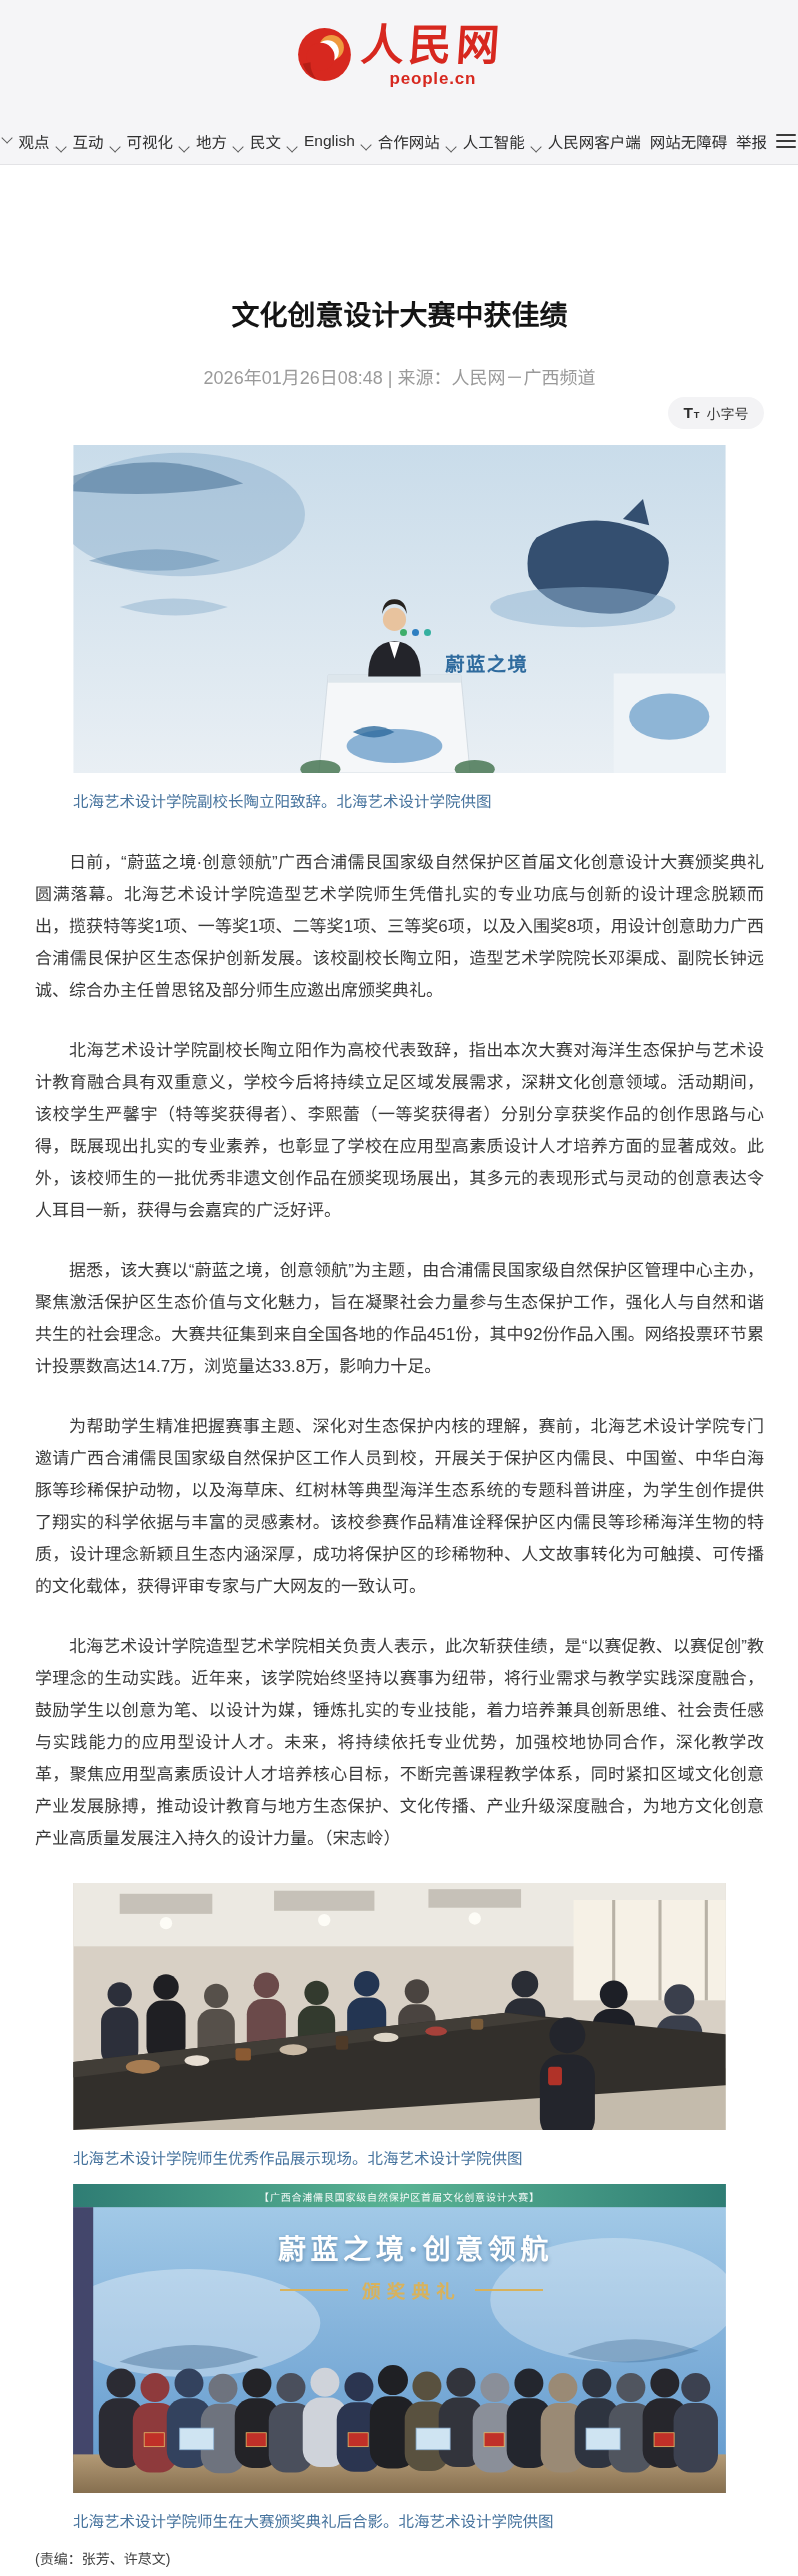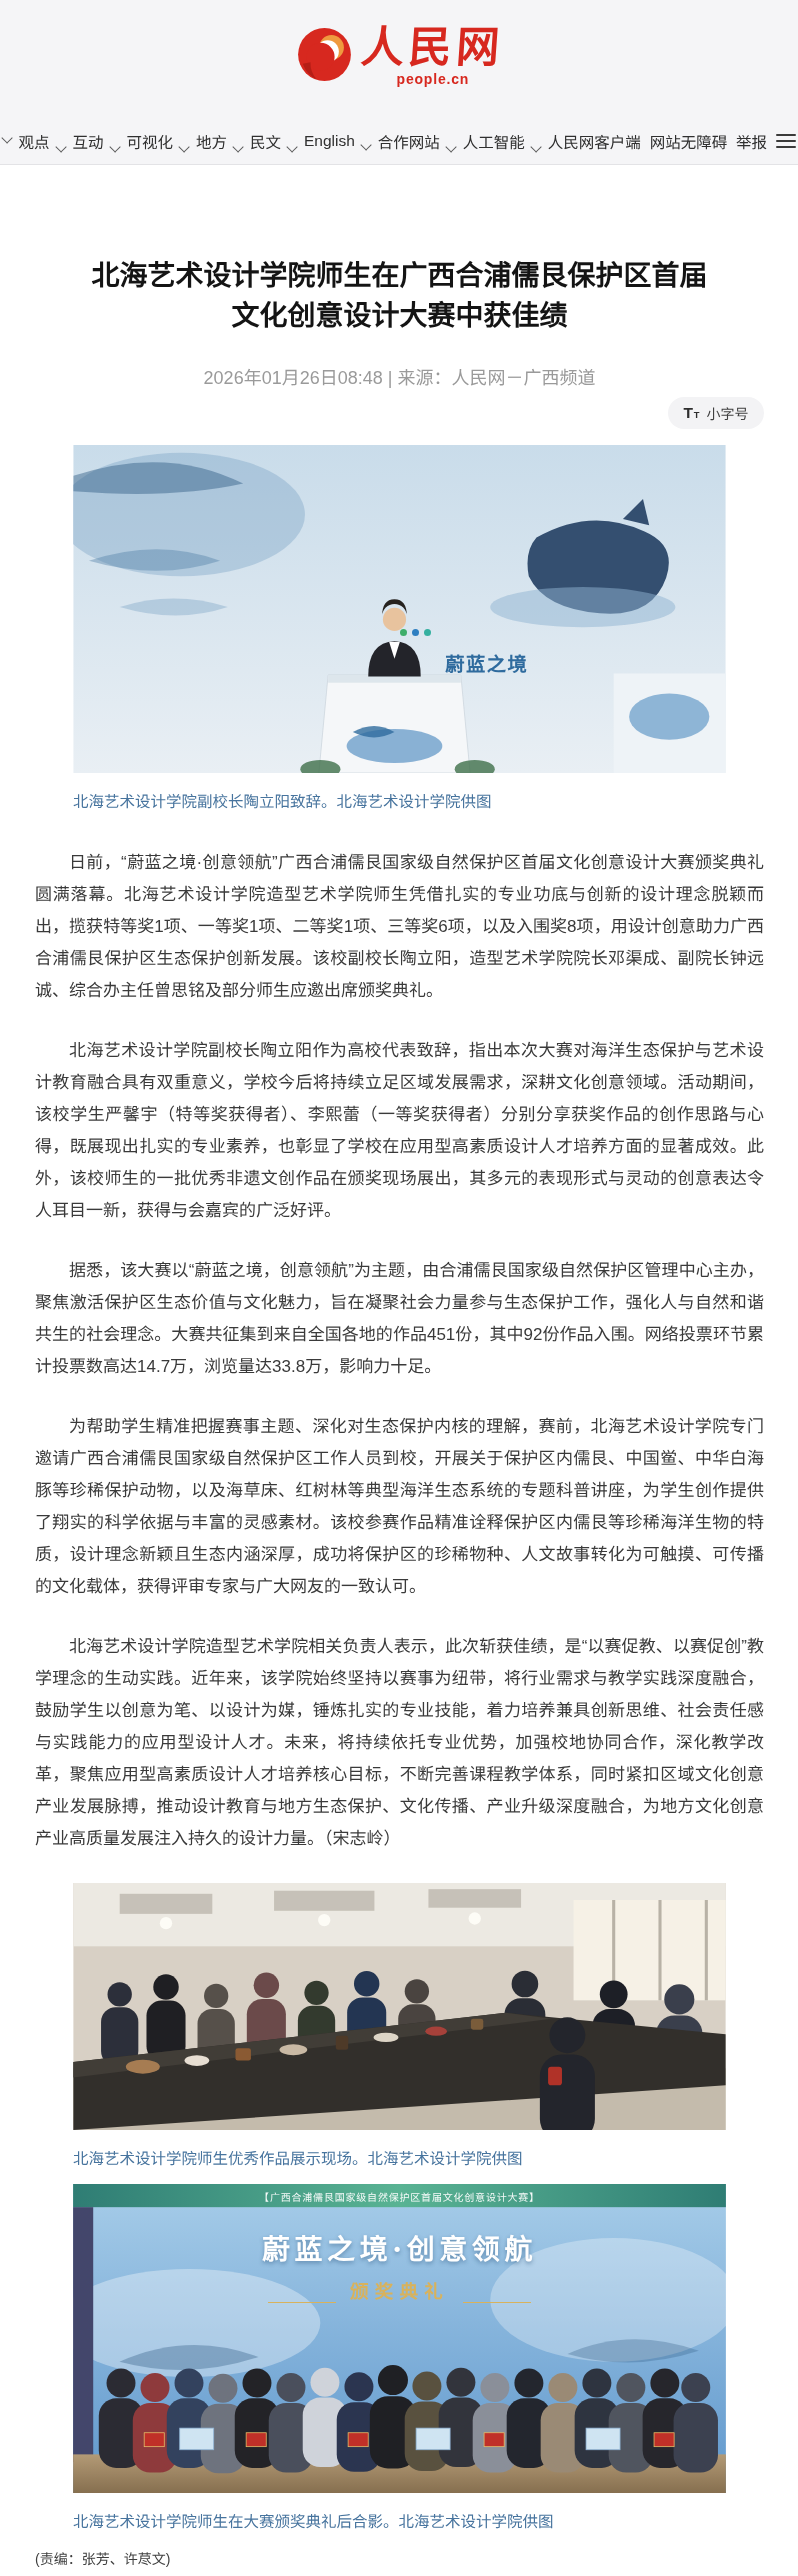--- a/index.html
+++ b/index.html
@@ -5,21 +5,21 @@
   html,body{margin:0;padding:0;background:#ffffff;}
   body{width:799px;min-height:2576px;font-family:"Liberation Sans","DejaVu Sans",sans-serif;color:#333;}
   .page{width:799px;background:#fff;}
 
   
   .top{background:#f5f5f7;padding-top:12.4px;}
   .logo-wrap{height:87px;display:flex;justify-content:center;align-items:center;}
   .logo{display:flex;align-items:center;gap:7.7px;cursor:pointer;}
   .logo-txt{display:flex;flex-direction:column;align-items:center;line-height:1;}
   .logo-cn{font-family:"DejaVu Serif","Liberation Serif",serif;font-weight:bold;font-size:43px;color:#d7281f;letter-spacing:4.6px;transform:skewX(-4deg);}
-  .logo-en{font-size:14px;font-weight:bold;color:#d7281f;margin-top:3.1px;letter-spacing:0.8px;}
+  .logo-en{font-size:17px;font-weight:bold;color:#d7281f;margin-top:3.1px;letter-spacing:0.8px;}
 
   .nav{background:#f5f5f7;border-bottom:0.8px solid #e3e3e6;margin-top:18.5px;height:46px;display:flex;align-items:center;justify-content:space-between;padding:0 6.2px;white-space:nowrap;overflow:hidden;}
   .nav-item{font-size:15.5px;color:#2f2f2f;display:inline-flex;align-items:flex-end;cursor:pointer;}
   .nav-item.cut{margin-left:-10.8px;}
   .chev{width:7px;height:7px;border-right:1.5px solid #5a5a5a;border-bottom:1.5px solid #5a5a5a;transform:rotate(45deg) translateY(-1.5px);display:inline-block;margin-left:6.2px;margin-top:-3.1px;}
   .nav-burger{width:20px;height:14px;display:inline-flex;flex-direction:column;justify-content:space-between;cursor:pointer;margin-right:-3.1px;}
   .nav-burger i{display:block;height:2.3px;background:#3a3a3a;border-radius:1.5px;}
 
   
   .container{width:729px;margin:0 auto;}
@@ -43,22 +43,22 @@
   .fig3{margin-top:31px;}
 
   .credit{margin:17px 0 20px;text-align:left;font-size:14px;color:#3f3f3f;}
 
   
   .ovl{position:absolute;pointer-events:none;}
   .ovl-logos{top:56%;left:50%;display:flex;gap:5.4px;}
   .ovl-logos i{width:7px;height:7px;border-radius:50%;display:block;}
   .ovl-brand{top:62%;left:57%;font-family:"DejaVu Serif","Liberation Serif",serif;font-weight:bold;font-size:19.3px;color:#2f6b9e;letter-spacing:1.5px;}
   .ovl-banner{top:4.6px;left:0;width:100%;text-align:center;font-size:10px;color:rgba(255,255,255,.95);letter-spacing:0.8px;}
-  .ovl-stage-title{top:43px;left:0;width:100%;text-align:center;font-family:"DejaVu Serif","Liberation Serif",serif;font-weight:bold;font-size:28px;color:#ffffff;letter-spacing:4.6px;text-shadow:0 1.5px 4.6px rgba(30,70,110,.45);}
-  .ovl-stage-sub{top:93px;left:0;width:100%;display:flex;align-items:flex-end;justify-content:center;gap:14px;color:#d8b25c;font-size:18.5px;font-weight:bold;letter-spacing:6.2px;font-family:"DejaVu Serif","Liberation Serif",serif;}
+  .ovl-stage-title{top:43px;left:16px;width:100%;text-align:center;font-family:"DejaVu Serif","Liberation Serif",serif;font-weight:bold;font-size:28px;color:#ffffff;letter-spacing:4.6px;text-shadow:0 1.5px 4.6px rgba(30,70,110,.45);}
+  .ovl-stage-sub{top:93px;left:0;width:100%;display:flex;align-items:center;justify-content:center;gap:14px;color:#d8b25c;font-size:18.5px;font-weight:bold;letter-spacing:6.2px;font-family:"DejaVu Serif","Liberation Serif",serif;padding-left:12px;}
   .ovl-stage-sub .dash{width:68px;height:1.5px;background:#d8b25c;}
 </style>
 </head>
 <body>
 
 <div class="page">
 
   <header class="top">
     <div class="logo-wrap">
       <div class="logo">
@@ -127,21 +127,21 @@
           <i></i>
           <i></i>
           <i></i>
         </span>
     </nav>
   </header>
 
   <main class="container">
 
     <h1 class="title">
-      <span>北海艺术设计学院师生在广西合浦儒艮保护区首届</span><br>
+      <br>
       <span>文化创意设计大赛中获佳绩</span>
     </h1>
 
     <div class="meta">2026年01月26日08:48 | 来源：人民网－广西频道</div>
 
     <div class="tools">
       <span class="font-pill">
         <span class="tt">
             <span class="t-big">T</span>
             <span class="t-small">T</span>

